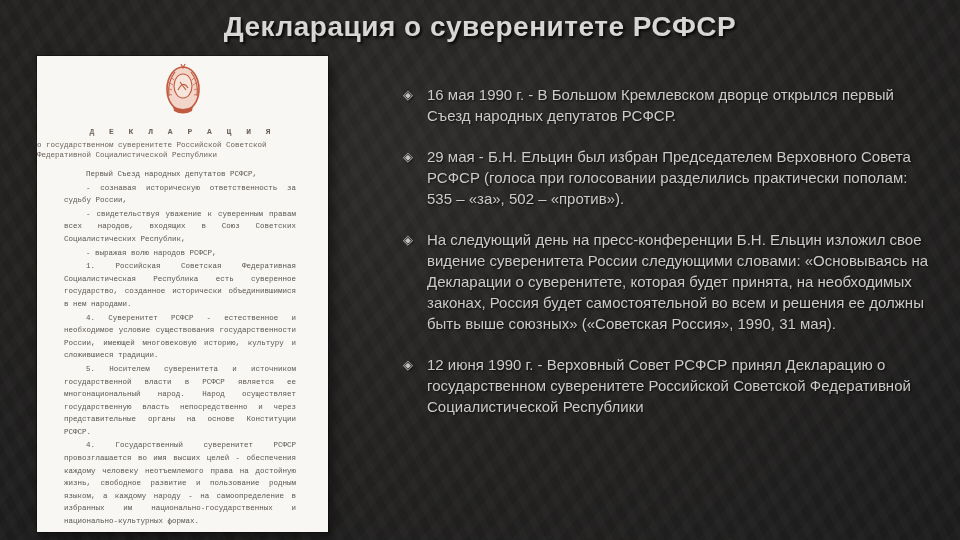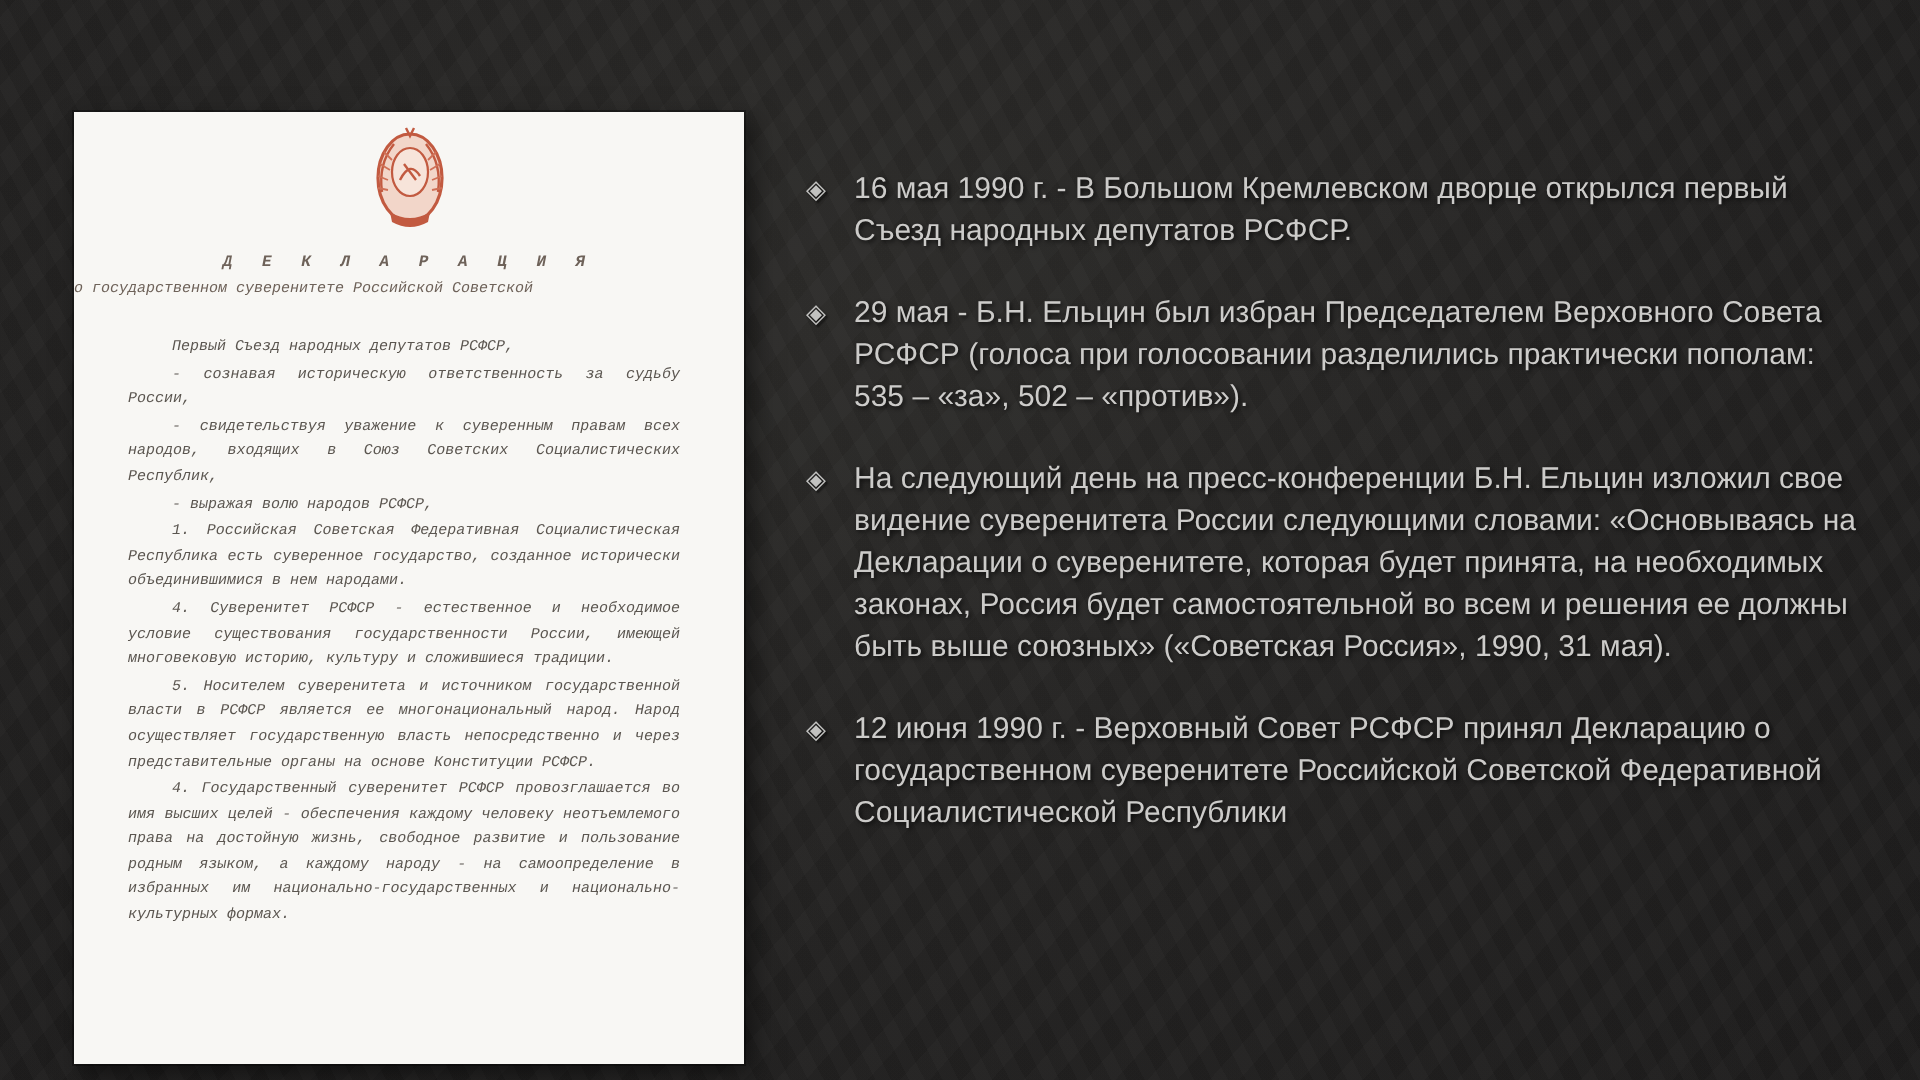--- a/index.html
+++ b/index.html
@@ -14,24 +14,23 @@
       repeating-linear-gradient(63deg, rgba(255,255,255,0.015) 0 7px, rgba(0,0,0,0.02) 7px 15px),
       repeating-linear-gradient(-48deg, rgba(255,255,255,0.012) 0 11px, rgba(0,0,0,0.02) 11px 23px);
   }
   .title{
     position:absolute;top:11px;left:0;right:0;text-align:center;
     font-size:28px;font-weight:bold;letter-spacing:0.5px;color:#d8d7d5;
     text-shadow:2px 2px 3px rgba(0,0,0,0.85);z-index:2;
   }
   
   .page{
-    position:absolute;left:37px;top:56px;width:335px;height:476px;
+    position:absolute;left:37px;top:56px;width:291px;height:476px;
     background:#f8f7f4;z-index:1;
     box-shadow:0 0 0 1px rgba(0,0,0,0.3), 4px 5px 12px rgba(0,0,0,0.5);
-    font-style:italic;
   }
   .emblem{position:absolute;top:6px;left:50%;transform:translateX(-50%);}
   .doc-heading{
     position:absolute;top:71px;left:0;right:0;text-align:center;
     font-family:"Liberation Mono", monospace;font-size:8px;font-weight:bold;
     letter-spacing:5px;color:#6e6259;
   }
   .doc-subheading{
     position:absolute;top:84px;left:0;right:0;text-align:left;
     font-family:"Liberation Mono", monospace;font-size:7.5px;line-height:10px;color:#6e6259;
@@ -58,36 +57,38 @@
   .btext{
     flex:1 1 auto;font-size:15px;font-weight:normal;line-height:21px;
     color:#cccbc9;text-shadow:1px 1px 2px rgba(0,0,0,0.7);
   }
 </style>
 </head>
 <body>
 
 <div class="slide">
 
+  <div class="title">Декларация о суверенитете РСФСР</div>
 
   <div class="page">
     <span class="emblem">
       <svg width="44" height="60" viewBox="0 0 44 60">
         <ellipse cx="22" cy="27" rx="16" ry="22" fill="#f2d6c9" stroke="#c25a40" stroke-width="1.6"></ellipse>
         <path d="M8 34 Q6 20 14 10 M36 34 Q38 20 30 10" stroke="#c25a40" stroke-width="1.2" fill="none"></path>
         <path d="M9 14 L13 18 M7 20 L12 23 M6 26 L11 28 M6 32 L11 33 M35 14 L31 18 M37 20 L32 23 M38 26 L33 28 M38 32 L33 33" stroke="#cf7056" stroke-width="0.9"></path>
         <ellipse cx="22" cy="24" rx="9" ry="12" fill="#f7e4da" stroke="#c25a40" stroke-width="1.1"></ellipse>
         <path d="M17 28 Q22 18 27 26 M19 20 L25 28" stroke="#c25a40" stroke-width="1.2" fill="none"></path>
         <path d="M12 44 Q22 50 32 44 L31 49 Q22 54 13 49 Z" fill="#c25a40"></path>
         <path d="M20 2 L22 6 L24 2" fill="none" stroke="#c25a40" stroke-width="1.2"></path>
       </svg>
     </span>
     <div class="doc-heading">Д Е К Л А Р А Ц И Я</div>
     <div class="doc-subheading">
       <div>о государственном суверенитете Российской Советской</div>
+      <div>Федеративной Социалистической Республики</div>
     </div>
     <div class="doc-body">
       <p>Первый Съезд народных депутатов РСФСР,</p>
       <p>- сознавая историческую ответственность за судьбу России,</p>
       <p>- свидетельствуя уважение к суверенным правам всех народов, входящих в Союз Советских Социалистических Республик,</p>
       <p>- выражая волю народов РСФСР,</p>
       <p>1. Российская Советская Федеративная Социалистическая Республика есть суверенное государство, созданное исторически объединившимися в нем народами.</p>
       <p>4. Суверенитет РСФСР - естественное и необходимое условие существования государственности России, имеющей многовековую историю, культуру и сложившиеся традиции.</p>
       <p>5. Носителем суверенитета и источником государственной власти в РСФСР является ее многонациональный народ. Народ осуществляет государственную власть непосредственно и через представительные органы на основе Конституции РСФСР.</p>
       <p>4. Государственный суверенитет РСФСР провозглашается во имя высших целей - обеспечения каждому человеку неотъемлемого права на достойную жизнь, свободное развитие и пользование родным языком, а каждому народу - на самоопределение в избранных им национально-государственных и национально-культурных формах.</p>

